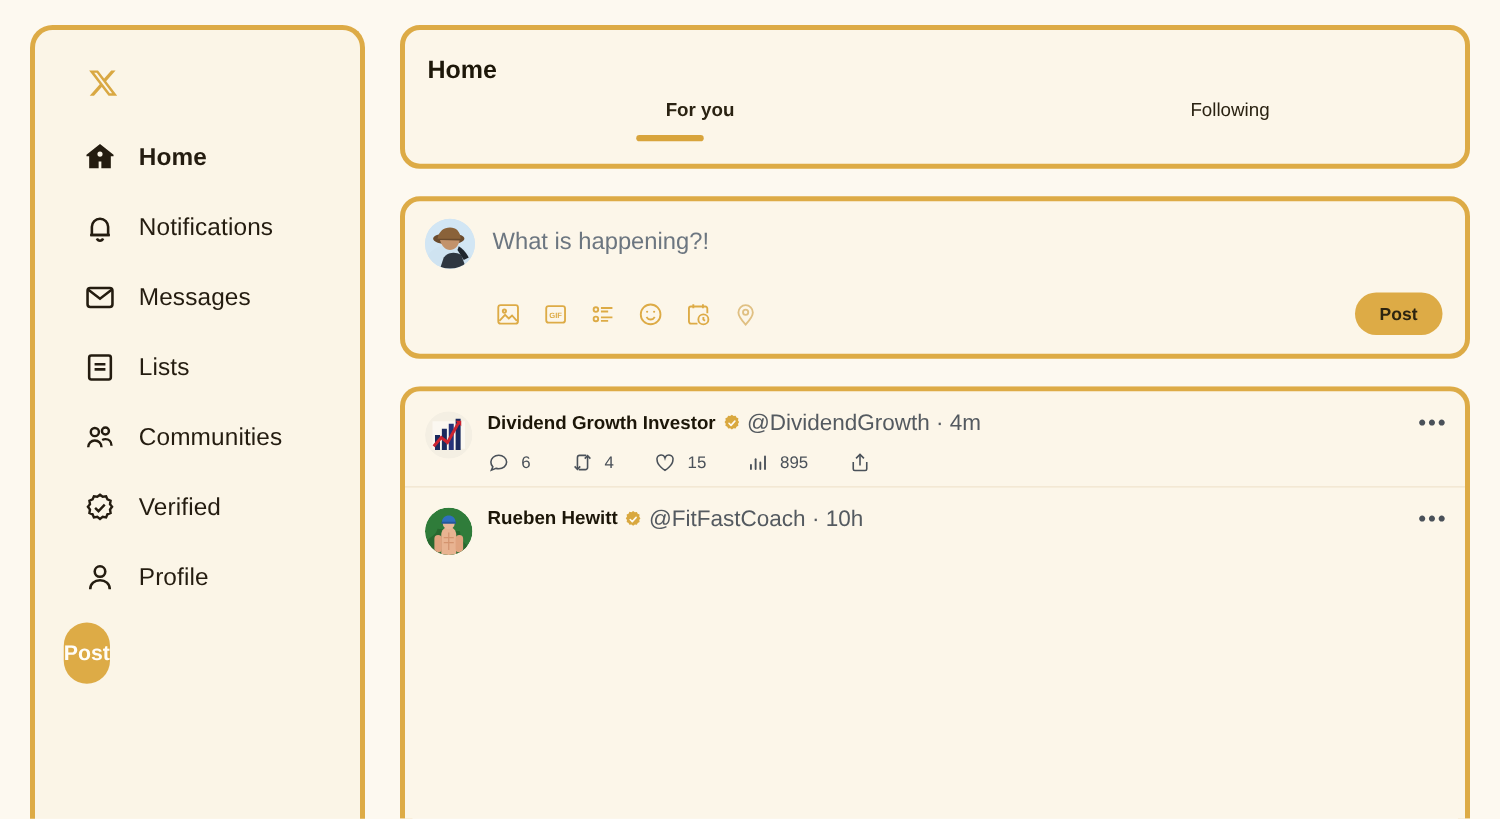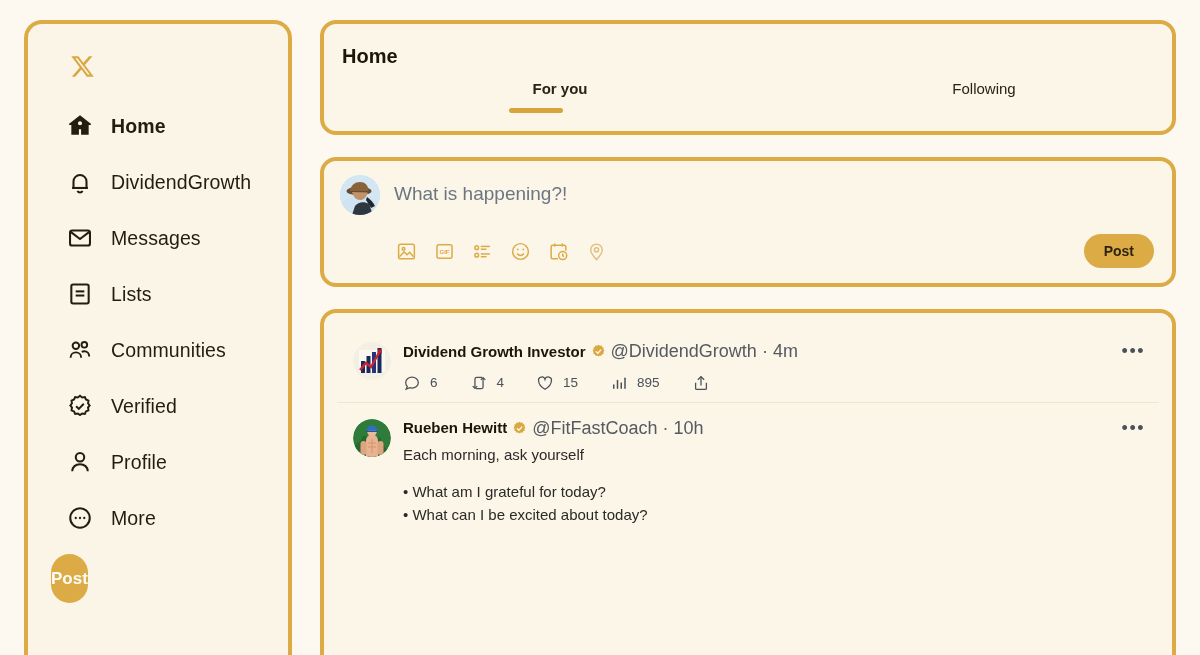--- a/index.html
+++ b/index.html
@@ -169,21 +169,21 @@
     font-family: "Liberation Sans", sans-serif;
   }
 
   
   .feed-card {
     flex: 1 1 auto;
     border-bottom: none;
     border-bottom-left-radius: 0;
     border-bottom-right-radius: 0;
     overflow: hidden;
-    padding: 13px;
+    padding: 0;
   }
   .tweet {
     display: flex;
     gap: 12px;
     padding: 16px 16px 10px 16px;
     position: relative;
   }
   .tweet + .tweet { border-top: 1px solid #efe4cd; }
   .t-avatar {
     width: 38px; height: 38px;
@@ -255,21 +255,21 @@
 
 
     <div class="nav-item">
       <span class="nav-ico">
         <svg viewBox="0 0 24 24" fill="none" stroke="#241c10" stroke-width="1.9">
             <path d="M6 17.5v-6a6 6 0 1112 0v6z"></path>
             <path d="M4.7 17.5h14.6"></path>
             <path d="M9.7 20.2a2.5 2.5 0 004.6 0"></path>
           </svg>
       </span>
-      <span class="nav-label">DividendGrowth</span>
+      <span class="nav-label">Notifications</span>
     </div>
 
     <div class="nav-item">
       <span class="nav-ico">
         <svg viewBox="0 0 24 24" fill="none" stroke="#241c10" stroke-width="1.9">
             <rect x="2.8" y="5" width="18.4" height="14" rx="2"></rect>
             <path d="M3.4 6.3l8.6 6.6 8.6-6.6"></path>
           </svg>
       </span>
       <span class="nav-label">Messages</span>
@@ -311,31 +311,20 @@
     <div class="nav-item">
       <span class="nav-ico">
         <svg viewBox="0 0 24 24" fill="none" stroke="#241c10" stroke-width="1.9">
             <circle cx="12" cy="7.6" r="3.9"></circle>
             <path d="M4.8 20.6c0-4 3.2-6.6 7.2-6.6s7.2 2.6 7.2 6.6"></path>
           </svg>
       </span>
       <span class="nav-label">Profile</span>
     </div>
 
-    <div class="nav-item">
-      <span class="nav-ico">
-        <svg viewBox="0 0 24 24" fill="none" stroke="#241c10" stroke-width="1.9">
-            <circle cx="12" cy="12" r="9"></circle>
-            <circle cx="8.1" cy="12" r="1.05" fill="#241c10" stroke="none"></circle>
-            <circle cx="12" cy="12" r="1.05" fill="#241c10" stroke="none"></circle>
-            <circle cx="15.9" cy="12" r="1.05" fill="#241c10" stroke="none"></circle>
-          </svg>
-      </span>
-      <span class="nav-label">More</span>
-    </div>
 
     <button class="post-btn-side">Post</button>
   </nav>
 
   <div class="main">
 
     <section class="card header-card">
       <div class="page-title">Home</div>
       <div class="tabs">
         <div class="tab active">
@@ -508,24 +497,19 @@
             <span class="badge">
               <svg viewBox="0 0 22 22">
                   <path d="M11 1.2l2 1.4 2.4-.4 1 2.2 2.2 1-.4 2.4 1.4 2-1.4 2 .4 2.4-2.2 1-1 2.2-2.4-.4-2 1.4-2-1.4-2.4.4-1-2.2-2.2-1 .4-2.4-1.4-2 1.4-2-.4-2.4 2.2-1 1-2.2 2.4.4z" fill="#d9a83f"></path>
                   <path d="M7.6 11.2l2.4 2.4 4.5-4.9" stroke="#fdfaf2" stroke-width="1.9" fill="none" stroke-linecap="round" stroke-linejoin="round"></path>
                 </svg>
             </span>
             <span class="t-handle">@FitFastCoach</span>
             <span class="t-handle">·</span>
             <span class="t-handle">10h</span>
           </div>
-          <div class="t-text">
-            <p>Each morning, ask yourself</p>
-            <p style="white-space:pre-line">• What am I grateful for today?
-• What can I be excited about today?</p>
-          </div>
         </div>
         <div class="more-dots">•••</div>
       </article>
 
     </section>
   </div>
 </div>
 
 </body></html>

